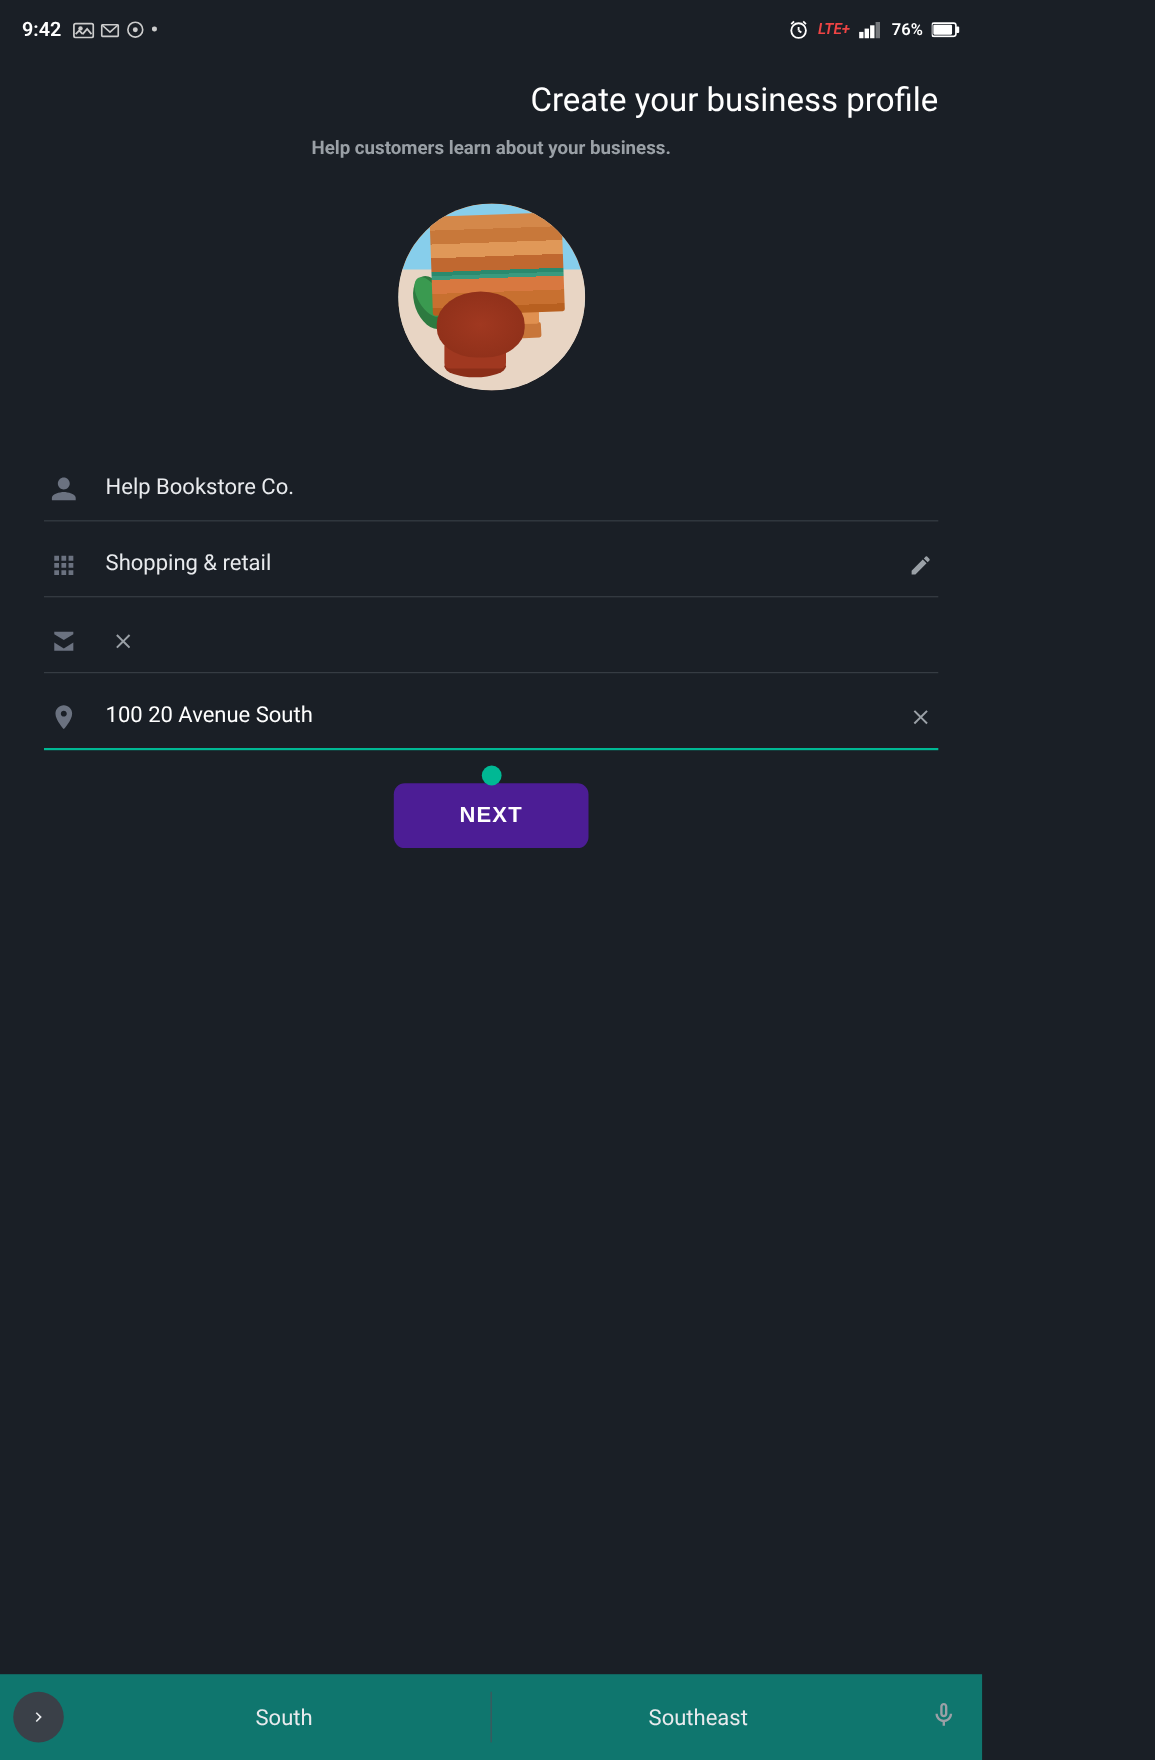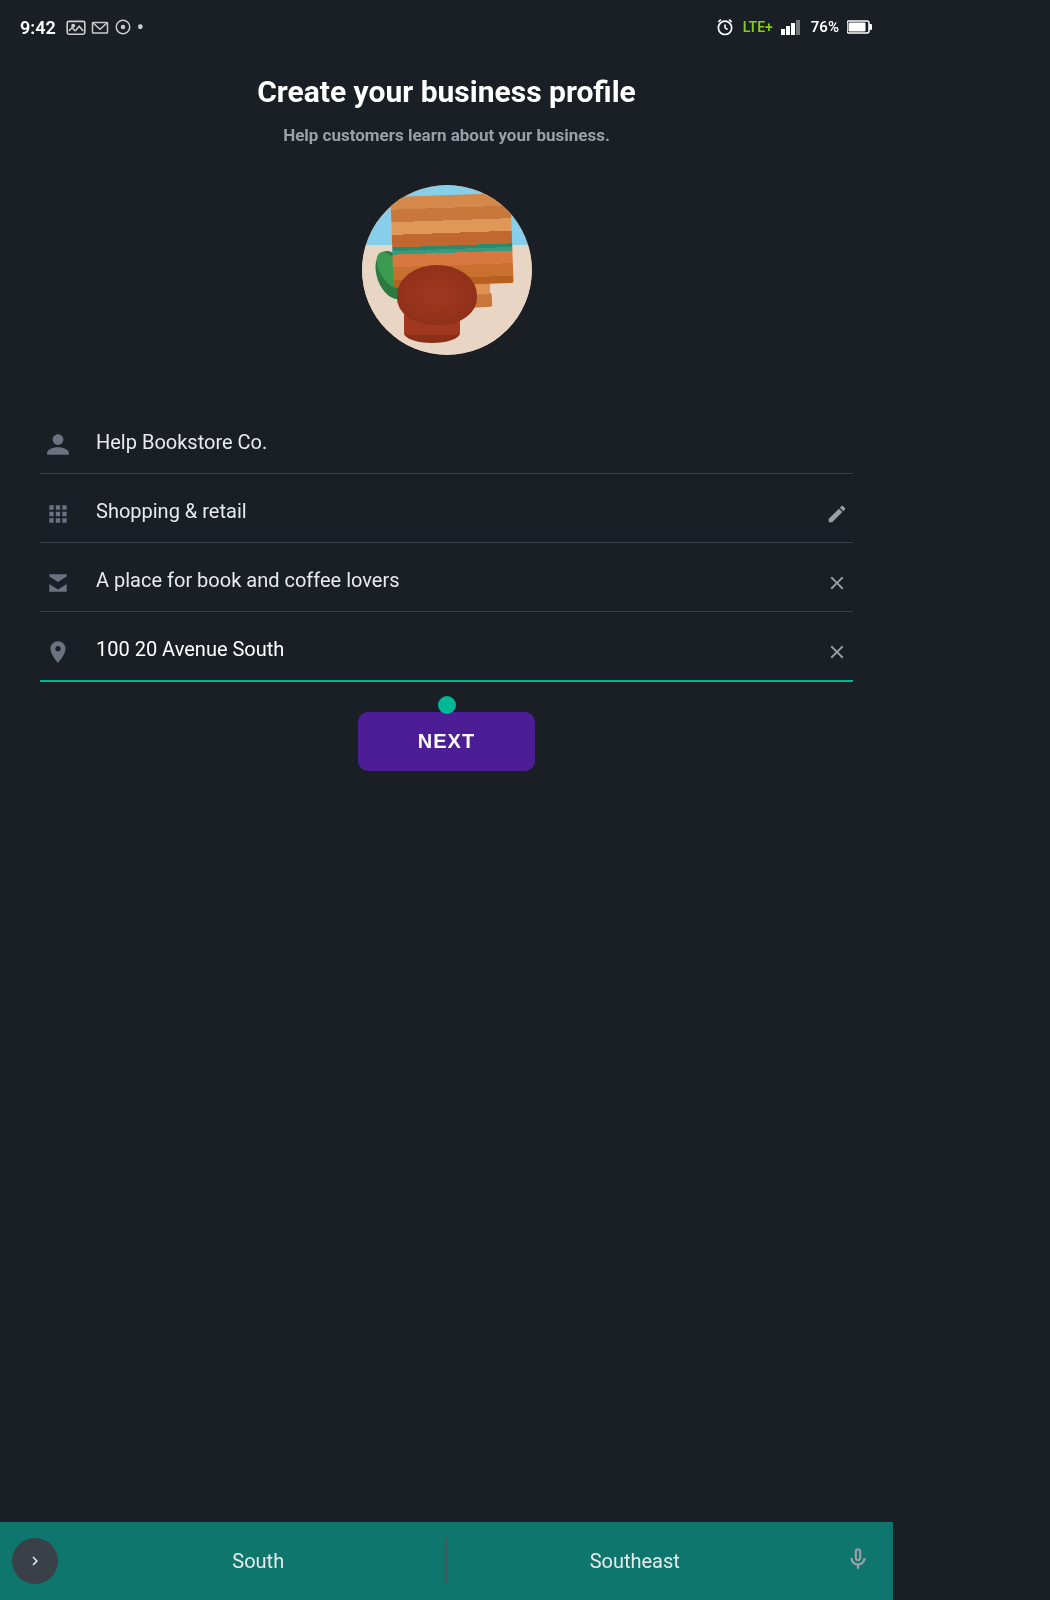--- a/index.html
+++ b/index.html
@@ -50,23 +50,23 @@
       font-weight: 600;
     }
 
     
     .content {
       padding: 20px 40px 0;
     }
 
     .page-title {
       font-size: 30px;
-      font-weight: 700;
+      font-weight: 400;
       color: #ffffff;
-      text-align: center;
+      text-align: right;
       margin-bottom: 14px;
       line-height: 1.3;
     }
 
     .page-subtitle {
       font-size: 17px;
       color: #9aa0a6;
       text-align: center;
       margin-bottom: 40px;
       font-weight: bold;
@@ -327,21 +327,21 @@
   </div>
   <div class="status-right">
 
     <svg width="20" height="20" viewBox="0 0 24 24" fill="#fff">
         <circle cx="12" cy="13" r="8" stroke="#fff" stroke-width="2" fill="none"></circle>
         <line x1="12" y1="9" x2="12" y2="13" stroke="#fff" stroke-width="2"></line>
         <line x1="12" y1="13" x2="15" y2="15" stroke="#fff" stroke-width="2"></line>
         <line x1="4" y1="6" x2="7" y2="3" stroke="#fff" stroke-width="2"></line>
         <line x1="20" y1="6" x2="17" y2="3" stroke="#fff" stroke-width="2"></line>
       </svg>
-    <span style="font-size:14px; color:#84cc16;">LTE+</span>
+    <span style="font-size:14px; color:#ef4444;font-style:italic;">LTE+</span>
 
     <svg width="22" height="16" viewBox="0 0 22 16" fill="none">
       <rect x="0" y="10" width="4" height="6" fill="#fff"></rect>
       <rect x="5" y="7" width="4" height="9" fill="#fff"></rect>
       <rect x="10" y="4" width="4" height="12" fill="#fff"></rect>
       <rect x="15" y="1" width="4" height="15" fill="#fff" opacity="0.4"></rect>
     </svg>
     <span>76%</span>
 
     <svg width="26" height="14" viewBox="0 0 26 14" fill="none">
@@ -422,21 +422,20 @@
       </svg>
     </div>
   </div>
 
   <div class="field-row">
     <div class="field-icon">
       <svg viewBox="0 0 24 24" xmlns="http://www.w3.org/2000/svg">
         <path d="M20 4H4v2l8 5 8-5V4zM4 13v7h16v-7l-8 5-8-5z"></path>
       </svg>
     </div>
-    <div class="field-text">A place for book and coffee lovers</div>
     <div class="field-action">
       <svg viewBox="0 0 24 24" xmlns="http://www.w3.org/2000/svg">
         <path d="M19 6.41L17.59 5 12 10.59 6.41 5 5 6.41 10.59 12 5 17.59 6.41 19 12 13.41 17.59 19 19 17.59 13.41 12z"></path>
       </svg>
     </div>
   </div>
 
   <div class="field-row active">
     <div class="field-icon">
       <svg viewBox="0 0 24 24" xmlns="http://www.w3.org/2000/svg" fill="#6b7280">

